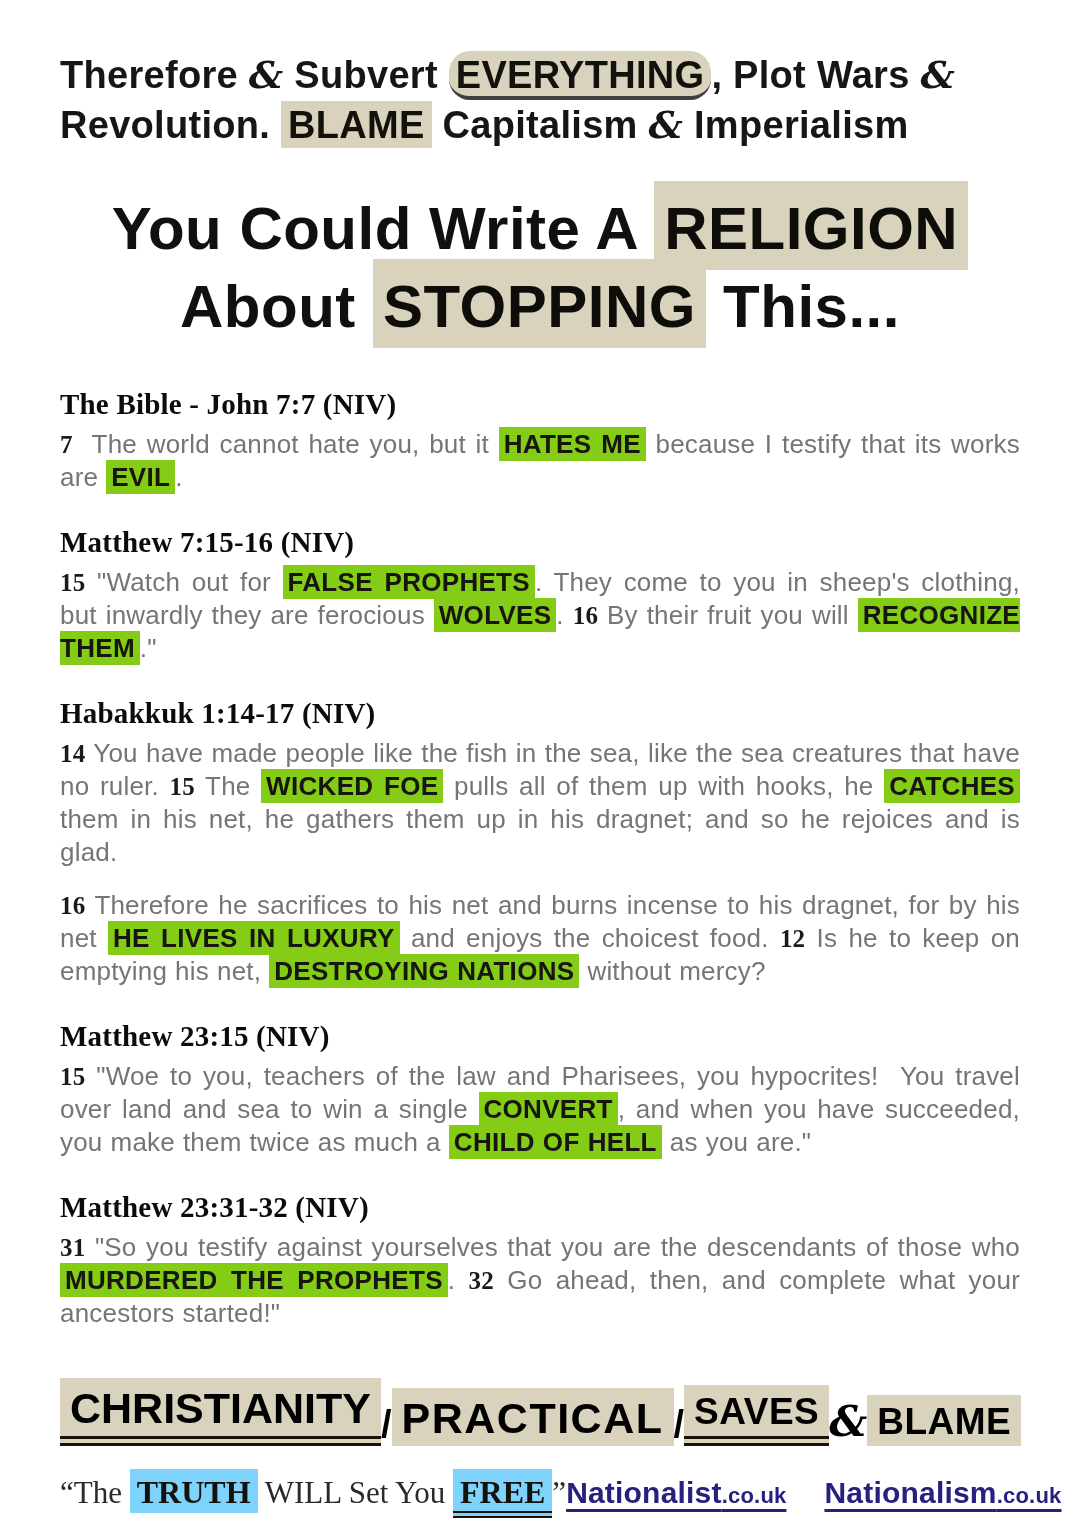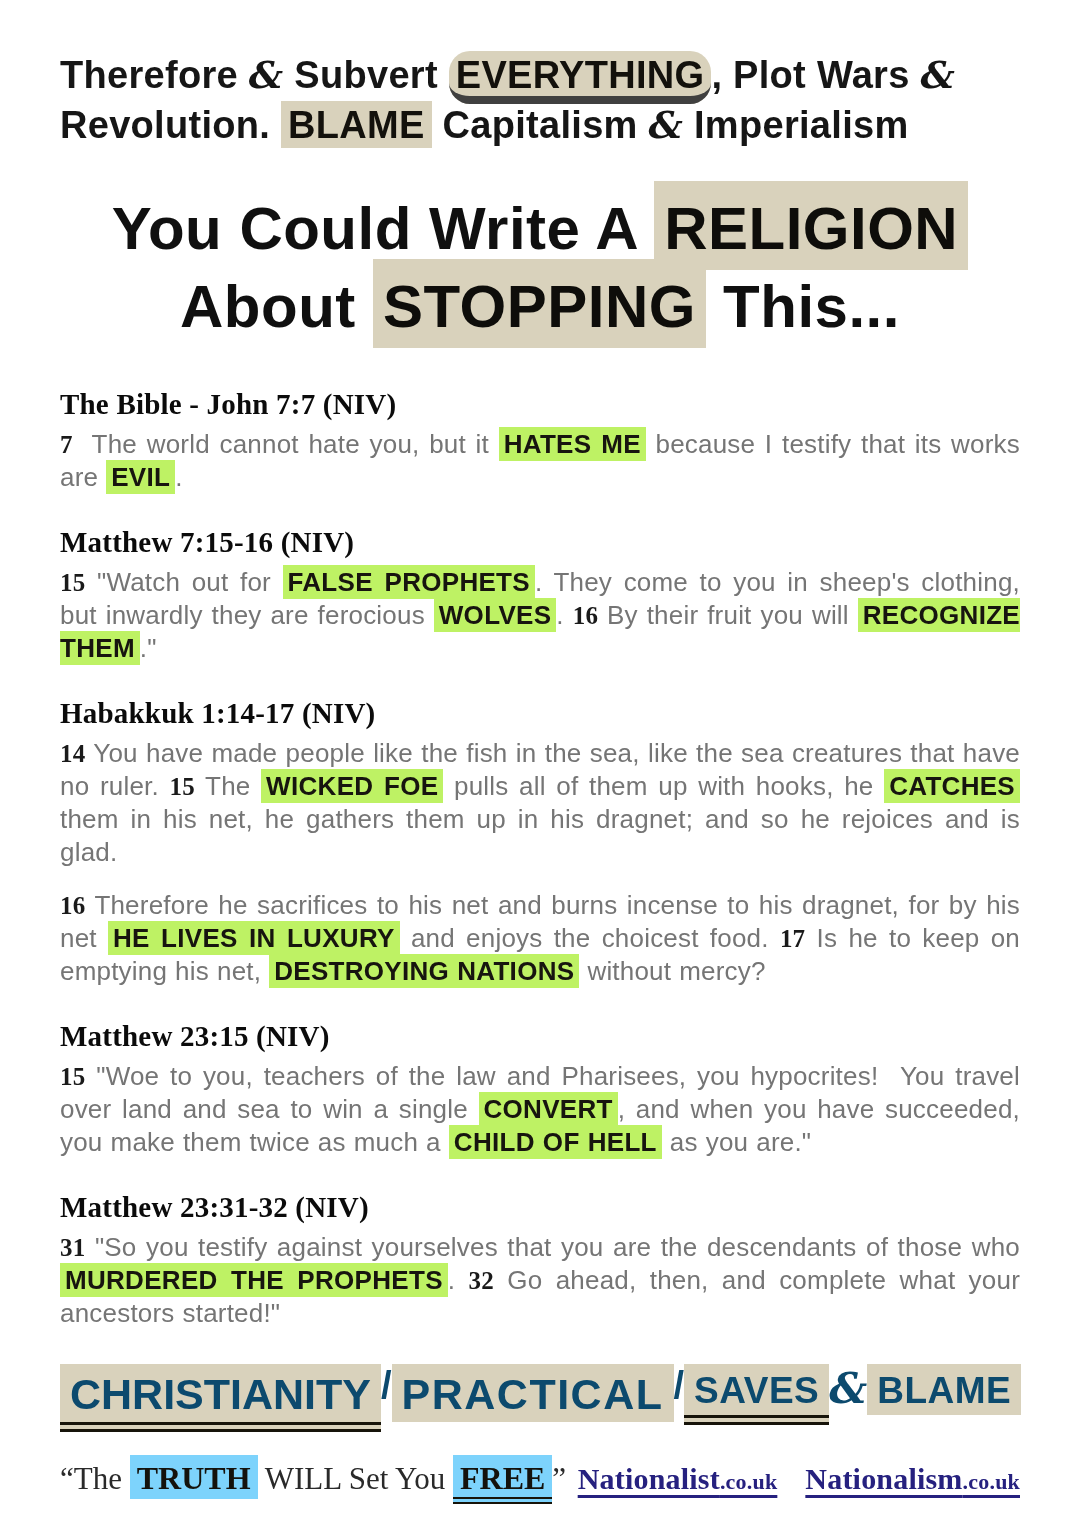--- a/index.html
+++ b/index.html
@@ -9,60 +9,60 @@
     -webkit-font-smoothing:antialiased;
   }
   .page{padding:50px 60px 0 60px;box-sizing:border-box;width:1080px;height:1525px;}
 
   
   .strapline{font-weight:800;font-size:38px;line-height:50px;color:#161616;letter-spacing:.3px;}
   .strapline .line{white-space:nowrap;}
   .amp{font-family:"DejaVu Serif","Liberation Serif",serif;font-style:italic;font-weight:700;}
   .hl{background:#d9d2bc;}
   .strapline .hl{padding:3px 7px 2px 7px;color:#13110c;}
-  .strapline .u{border-bottom:8px solid #404040;padding-bottom:0;border-radius:21px;}
+  .strapline .u{border-bottom:4px solid #404040;padding-bottom:0;border-radius:21px;}
 
   
   .title{text-align:center;font-weight:800;font-size:60px;line-height:78px;color:#101010;letter-spacing:.5px;}
   .title .line{white-space:nowrap;}
   .title .hl{padding:14px 10px 8px 10px;color:#0e0d0a;}
 
   
   .verse{margin-top:30px;}
   .verse h2{
     margin:0;font-family:"Liberation Serif",serif;font-weight:700;
     font-size:29px;line-height:36px;color:#0b0b0b;letter-spacing:.2px;
   }
   .verse p{
     margin:6px 0 0 0;font-size:26px;line-height:33px;color:#757575;
     text-align:justify;letter-spacing:.2px;word-spacing:.6px;
   }
   .verse p + p{margin-top:20px;}
   .num{font-family:"Liberation Serif",serif;font-weight:700;color:#1a1a1a;font-size:25px;}
-  .hlb{background:#bef264;color:#17150f;font-weight:700;padding:2px 5px;letter-spacing:.3px;}
+  .hlb{background:#84cc16;color:#17150f;font-weight:700;padding:2px 5px;letter-spacing:.3px;}
 
   
   .slogan{
-    margin-top:34px;display:flex;justify-content:space-between;align-items:flex-start;
-    font-weight:800;color:#0c4a6e;white-space:nowrap;
+    margin-top:48px;display:flex;justify-content:space-between;align-items:flex-end;
+    font-weight:800;color:#000000;white-space:nowrap;
   }
   .slogan .hl{padding:6px 10px 3px 10px;}
   .u2{border-bottom:10px double #17140a;padding-bottom:2px;}
   .sz-xl{font-size:43px;}
   .sz-lg{font-size:38px;}
   .sz-md{font-size:43px;letter-spacing:1.5px;}
   .sz-md2{font-size:37px;letter-spacing:.5px;}
   .slogan .amp{font-size:42px;}
 
   
   .bottomrow{margin-top:28px;display:flex;justify-content:space-between;align-items:baseline;white-space:nowrap;}
   .quote{font-family:"Liberation Serif",serif;color:#2a2a2a;font-size:31px;}
   .qhl{font-weight:700;background:#7dd3fc;color:#14120c;padding:5px 7px 3px 7px;font-size:32px;}
   .qhl.u2{border-bottom:7px double #17140a;padding-bottom:1px;}
-  .links{display:flex;gap:28px;align-items:baseline;font-family:Liberation Serif, serif;}
+  .links{display:flex;gap:38px;align-items:baseline;}
   .site-link{
     font-weight:800;font-size:30px;color:#26217f;letter-spacing:.2px;
     text-decoration:underline;text-decoration-thickness:3px;text-underline-offset:6px;
     cursor:pointer;
   }
   .site-link .tld{font-size:22px;}
 </style>
 </head>
 <body>
 
@@ -83,21 +83,21 @@
         <h2>The Bible - John 7:7 (NIV)</h2>
         <p><span class="num">7</span><span>&nbsp; The world cannot hate you, but it </span><span class="hlb">HATES ME</span><span> because I testify that its works are </span><span class="hlb">EVIL</span><span>.</span></p>
       </section>
       <section class="verse">
         <h2>Matthew 7:15-16 (NIV)</h2>
         <p><span class="num">15</span><span> "Watch out for </span><span class="hlb">FALSE PROPHETS</span><span>. They come to you in sheep's clothing, but inwardly they are ferocious </span><span class="hlb">WOLVES</span><span>. </span><span class="num">16</span><span> By their fruit you will </span><span class="hlb">RECOGNIZE THEM</span><span>."</span></p>
       </section>
       <section class="verse">
         <h2>Habakkuk 1:14-17 (NIV)</h2>
         <p><span class="num">14</span><span> You have made people like the fish in the sea, like the sea creatures that have no ruler. </span><span class="num">15</span><span> The </span><span class="hlb">WICKED FOE</span><span> pulls all of them up with hooks, he </span><span class="hlb">CATCHES</span><span> them in his net, he gathers them up in his dragnet; and so he rejoices and is glad.</span></p>
-        <p><span class="num">16</span><span> Therefore he sacrifices to his net and burns incense to his dragnet, for by his net </span><span class="hlb">HE LIVES IN LUXURY</span><span> and enjoys the choicest food. </span><span class="num">17</span><span> Is he to keep on emptying his net, </span><span class="hlb">DESTROYING NATIONS</span><span> without mercy?</span></p>
+        <p><span class="num">16</span><span> Therefore he sacrifices to his net and burns incense to his dragnet, for by his net </span><span class="hlb">HE LIVES IN LUXURY</span><span> and enjoys the choicest food. </span><span class="num">12</span><span> Is he to keep on emptying his net, </span><span class="hlb">DESTROYING NATIONS</span><span> without mercy?</span></p>
       </section>
       <section class="verse">
         <h2>Matthew 23:15 (NIV)</h2>
         <p><span class="num">15</span><span> "Woe to you, teachers of the law and Pharisees, you hypocrites! &nbsp;You travel over land and sea to win a single </span><span class="hlb">CONVERT</span><span>, and when you have succeeded, you make them twice as much a </span><span class="hlb">CHILD OF HELL</span><span> as you are."</span></p>
       </section>
       <section class="verse">
         <h2>Matthew 23:31-32 (NIV)</h2>
         <p><span class="num">31</span><span> "So you testify against yourselves that you are the descendants of those who </span><span class="hlb">MURDERED THE PROPHETS</span><span>. </span><span class="num">32</span><span> Go ahead, then, and complete what your ancestors started!"</span></p>
       </section>
     </div>

